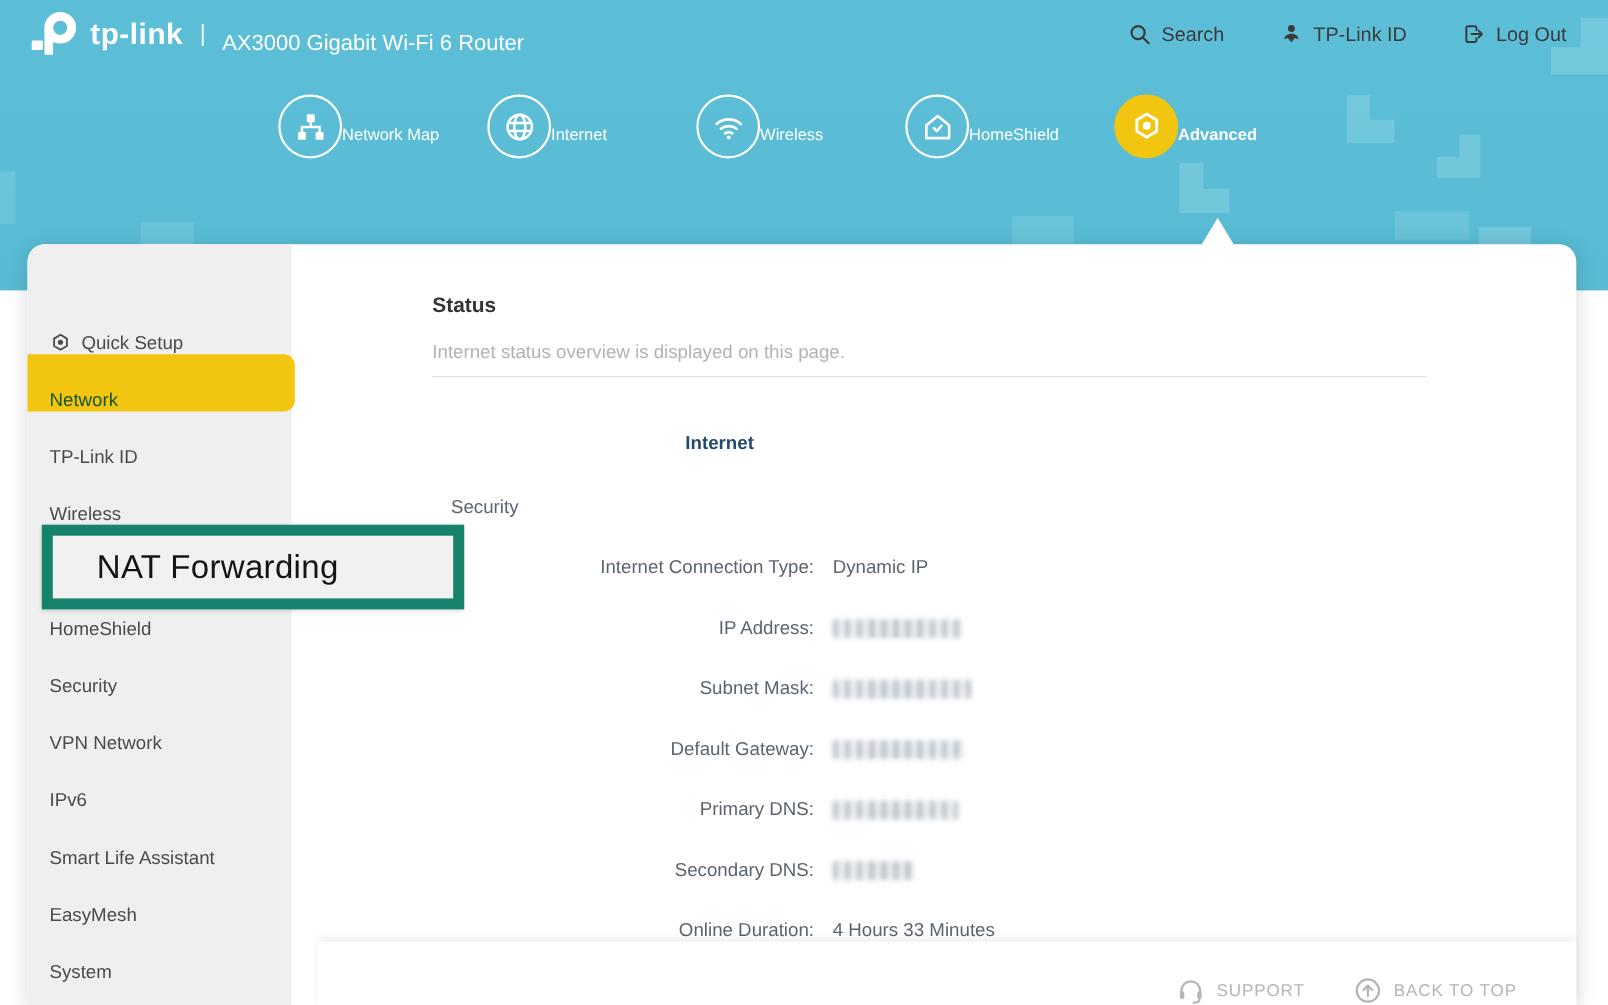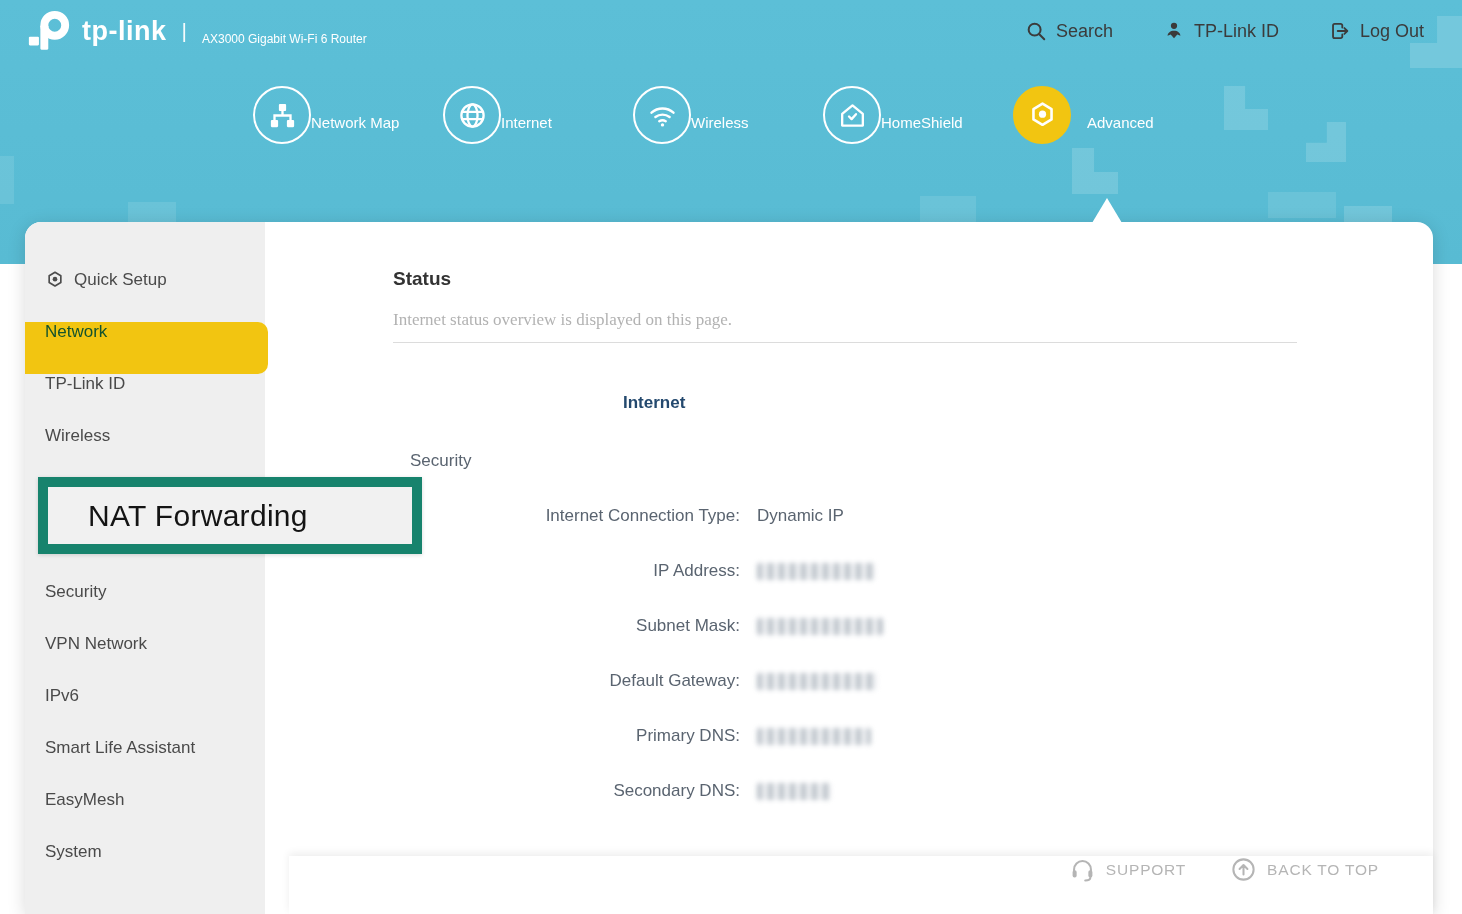--- a/index.html
+++ b/index.html
@@ -21,91 +21,91 @@
   }
   .deco.rect { clip-path: none; opacity: 0.35; }
 
   .topbar {
     position: absolute; left: 0; top: 0; width: 100%; height: 62px;
     display: flex; align-items: center; padding: 0 26px; z-index: 3;
   }
   .brand-logo svg { width: 46px; height: 44px; display: block; }
   .brand-name { color: #fff; font-size: 27px; font-weight: bold; letter-spacing: 0.5px; margin-left: 10px; }
   .brand-sep { color: #fff; font-size: 21px; margin: 0 15px; font-weight: 300; opacity: 0.95; }
-  .brand-model { color: #fff; font-size: 12px; margin-top: 16px; }
+  .brand-model { color: #fff; font-size: 20px; margin-top: 16px; }
   .topbar-actions { margin-left: auto; display: flex; align-items: flex-end; gap: 50px; padding-right: 12px; }
   .topbar-action { display: flex; align-items: center; gap: 9px; color: #3b3b3b; font-size: 18px; cursor: pointer; }
   .topbar-action .tb-icon { width: 22px; height: 22px; color: #3b3b3b; }
   .topbar-action svg { width: 100%; height: 100%; display: block; }
 
   
   .nav-tabs { position: absolute; left: 253px; top: 86px; width: 950px; display: flex; z-index: 3; }
   .nav-tab { flex: 1; display: flex; flex-direction: row; align-items: center; cursor: pointer; }
   .tab-circle {
     width: 58px; height: 58px; border-radius: 50%;
     border: 2.5px solid #fff; color: #fff;
     display: flex; align-items: center; justify-content: center;
   }
   .tab-circle svg { width: 31px; height: 31px; display: block; }
   .nav-tab.active .tab-circle {
     background: var(--accent-yellow, #f2c511);
     border-color: var(--accent-yellow, #f2c511);
   }
   .tab-label { margin-top: 14px; color: #fff; font-size: 15px; }
-  .nav-tab.active .tab-label { font-weight: normal; margin-left: 16px; }
+  .nav-tab.active .tab-label { font-weight: bold; }
 
   .pointer-triangle {
     position: absolute; left: 1092px; top: 198px; width: 0; height: 0; z-index: 3;
     border-left: 15px solid transparent; border-right: 15px solid transparent;
     border-bottom: 25px solid #fff;
   }
 
   
   .card {
     position: absolute; left: 25px; top: 222px; width: 1408px; height: 692px;
     background: #fff; border-radius: 16px 16px 0 0;
     box-shadow: 0 3px 18px rgba(0,0,0,0.15); z-index: 2;
   }
 
   .sidebar {
     position: absolute; left: 0; top: 0; bottom: 0; width: 240px;
     background: var(--sidebar-gray, #efefef); border-radius: 16px 0 0 0; padding-top: 48px;
   }
   .side-item {
-    height: 52px; display: flex; align-items: flex-start; padding-left: 20px;
+    height: 52px; display: flex; align-items: flex-end; padding-left: 20px;
     font-size: 17px; color: #4a4a4a; cursor: pointer; white-space: nowrap;
   }
   .side-item .side-icon { width: 20px; height: 20px; margin-right: 9px; color: #4c4c4c; flex: 0 0 auto; }
   .side-item .side-icon svg { width: 100%; height: 100%; display: block; }
   .side-item.selected {
     background: var(--accent-yellow, #f2c511); width: 243px;
     border-radius: 0 10px 10px 0; color: #14532d;
   }
 
   .main { position: absolute; left: 240px; top: 0; right: 0; bottom: 0; padding: 46px 0 0 128px; }
   .page-title { font-size: 19px; font-weight: bold; color: #333; }
-  .page-subtitle { margin-top: 20px; font-size: 17px; color: var(--text-muted, #b2b2b2); font-family: Liberation Serif, serif; }
+  .page-subtitle { margin-top: 20px; font-size: 17px; color: var(--text-muted, #b2b2b2); }
   .divider { margin-top: 12px; width: 904px; height: 1px; background: #dcdcdc; }
   .section-title {
     margin-top: 50px; margin-left: 230px; display: inline-block;
     font-size: 17px; font-weight: bold; color: var(--section-title-blue, #24496e);
   }
   .fields { margin-top: 20px; }
   .field-row { height: 55px; display: flex; align-items: center; font-size: 17px; color: #5a6470; }
   .f-label { width: 347px; text-align: right; flex: 0 0 auto; }
   .f-value { margin-left: 17px; }
   .redacted {
     display: inline-block; height: 17px; border-radius: 3px; opacity: 0.6;
     background: repeating-linear-gradient(90deg, #8f9aa6 0 5px, #e3e6ea 5px 11px);
     filter: blur(2.5px); vertical-align: middle;
   }
 
   .footer {
     position: absolute; left: 240px; right: 0; bottom: 0; height: 58px; background: #fff;
-    display: flex; align-items: flex-start; justify-content: flex-end; gap: 44px;
+    display: flex; align-items: flex-end; justify-content: flex-end; gap: 44px;
     padding-right: 54px; box-shadow: 0 -3px 8px rgba(0,0,0,0.07); margin-left: 24px;
   }
   .footer-item { display: flex; align-items: center; gap: 10px; color: #b5b5b5; font-size: 15.5px; letter-spacing: 0.8px; cursor: pointer; }
   .footer-item .ft-icon { width: 27px; height: 27px; color: #b5b5b5; }
   .footer-item svg { width: 100%; height: 100%; display: block; }
 
   
   .annotation {
     position: absolute; left: 38px; top: 477px; width: 384px; height: 77px;
     border: 10px solid var(--annotation-teal, #17836d); background: #f1f1f1;
@@ -334,20 +334,24 @@
   <div class="field-row">
     <span class="f-label">Primary DNS:</span>
     <span class="f-value"><span class="redacted" style="width: 114px;"></span></span>
   </div>
 
   <div class="field-row">
     <span class="f-label">Secondary DNS:</span>
     <span class="f-value"><span class="redacted" style="width: 74px;"></span></span>
   </div>
 
+  <div class="field-row">
+    <span class="f-label">Online Duration:</span>
+    <span class="f-value">4 Hours 33 Minutes</span>
+  </div>
 </div>
   </div>
 
   <div class="footer">
     <div class="footer-item">
       <span class="ft-icon">
         <svg viewBox="0 0 24 24" fill="none" stroke="currentColor" stroke-width="1.8">
           <path d="M4.5 14v-2a7.5 7.5 0 0 1 15 0v2"></path>
           <rect x="3.2" y="12.6" width="3.6" height="6.4" rx="1.7" fill="currentColor" stroke="none"></rect>
           <rect x="17.2" y="12.6" width="3.6" height="6.4" rx="1.7" fill="currentColor" stroke="none"></rect>

